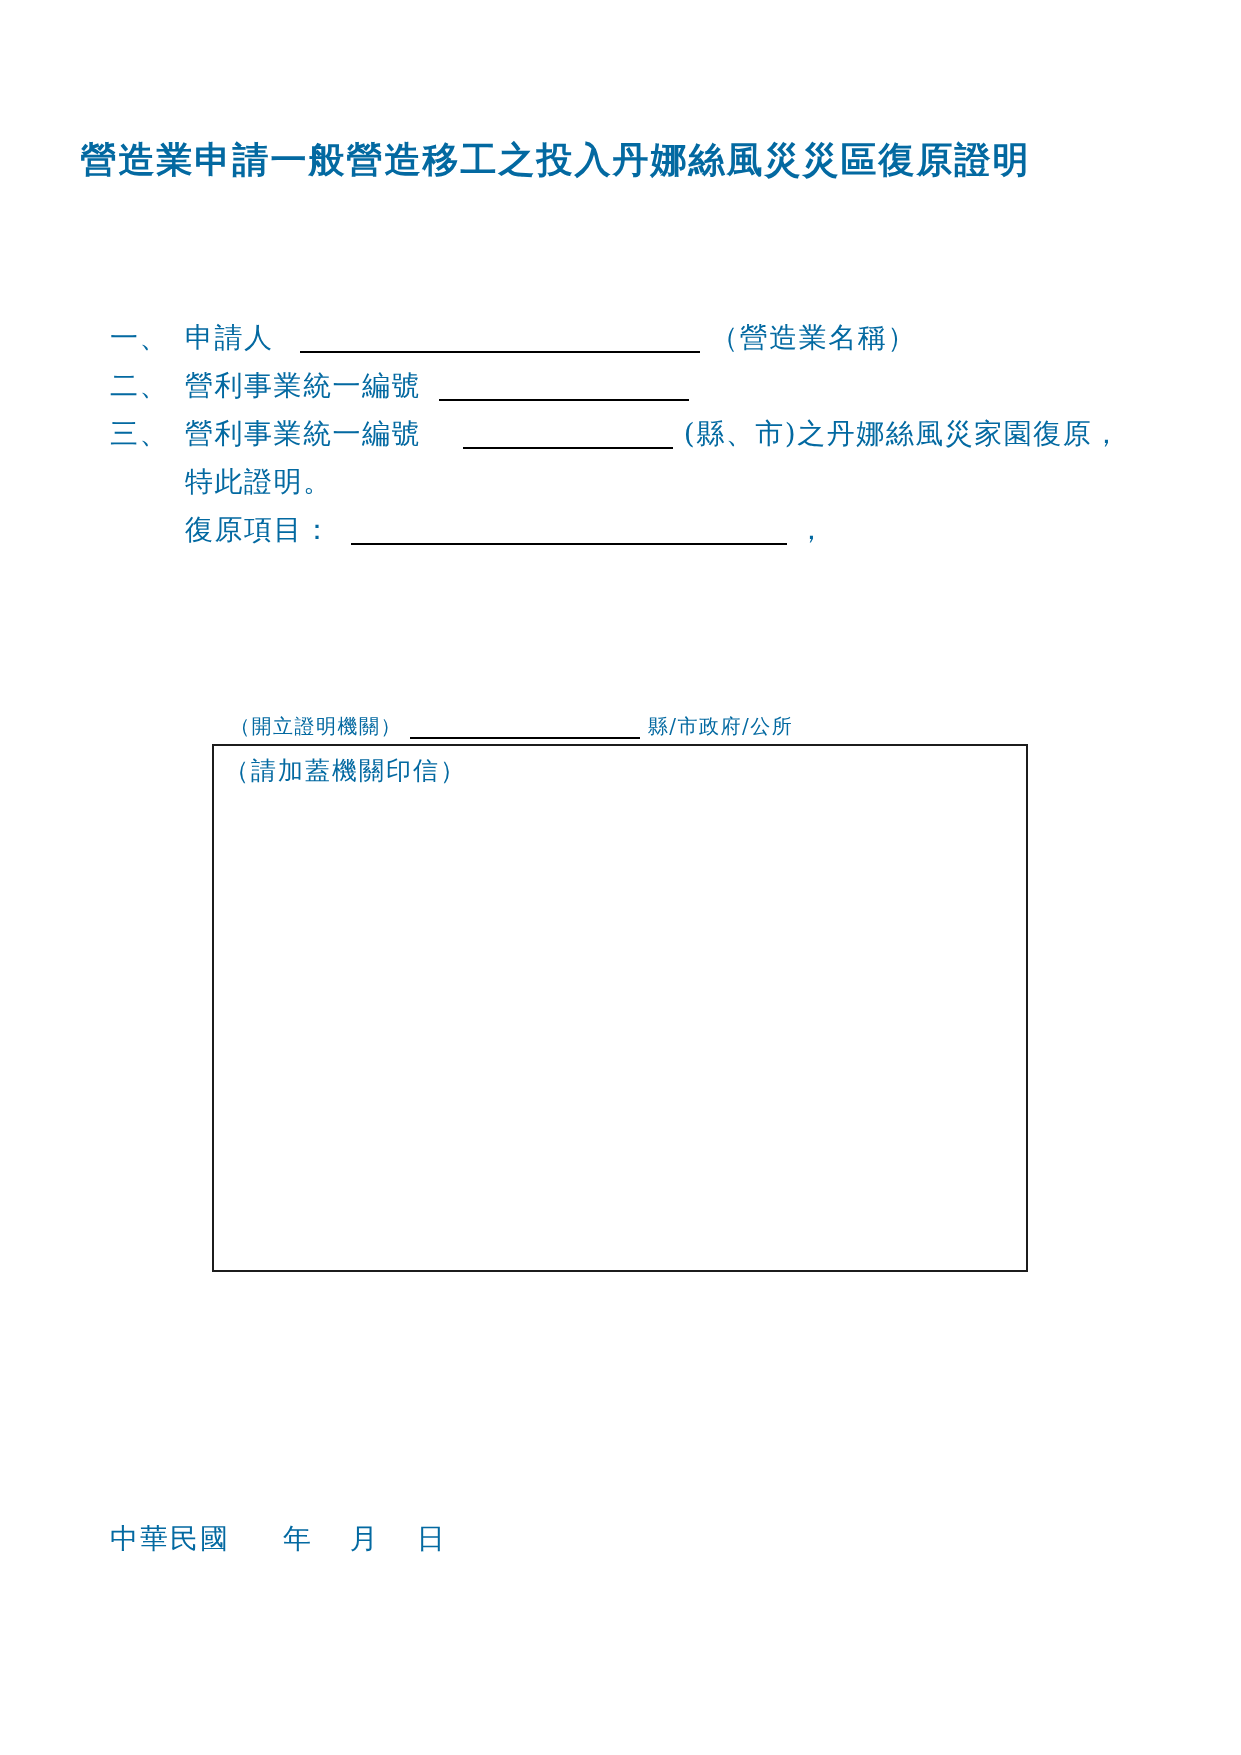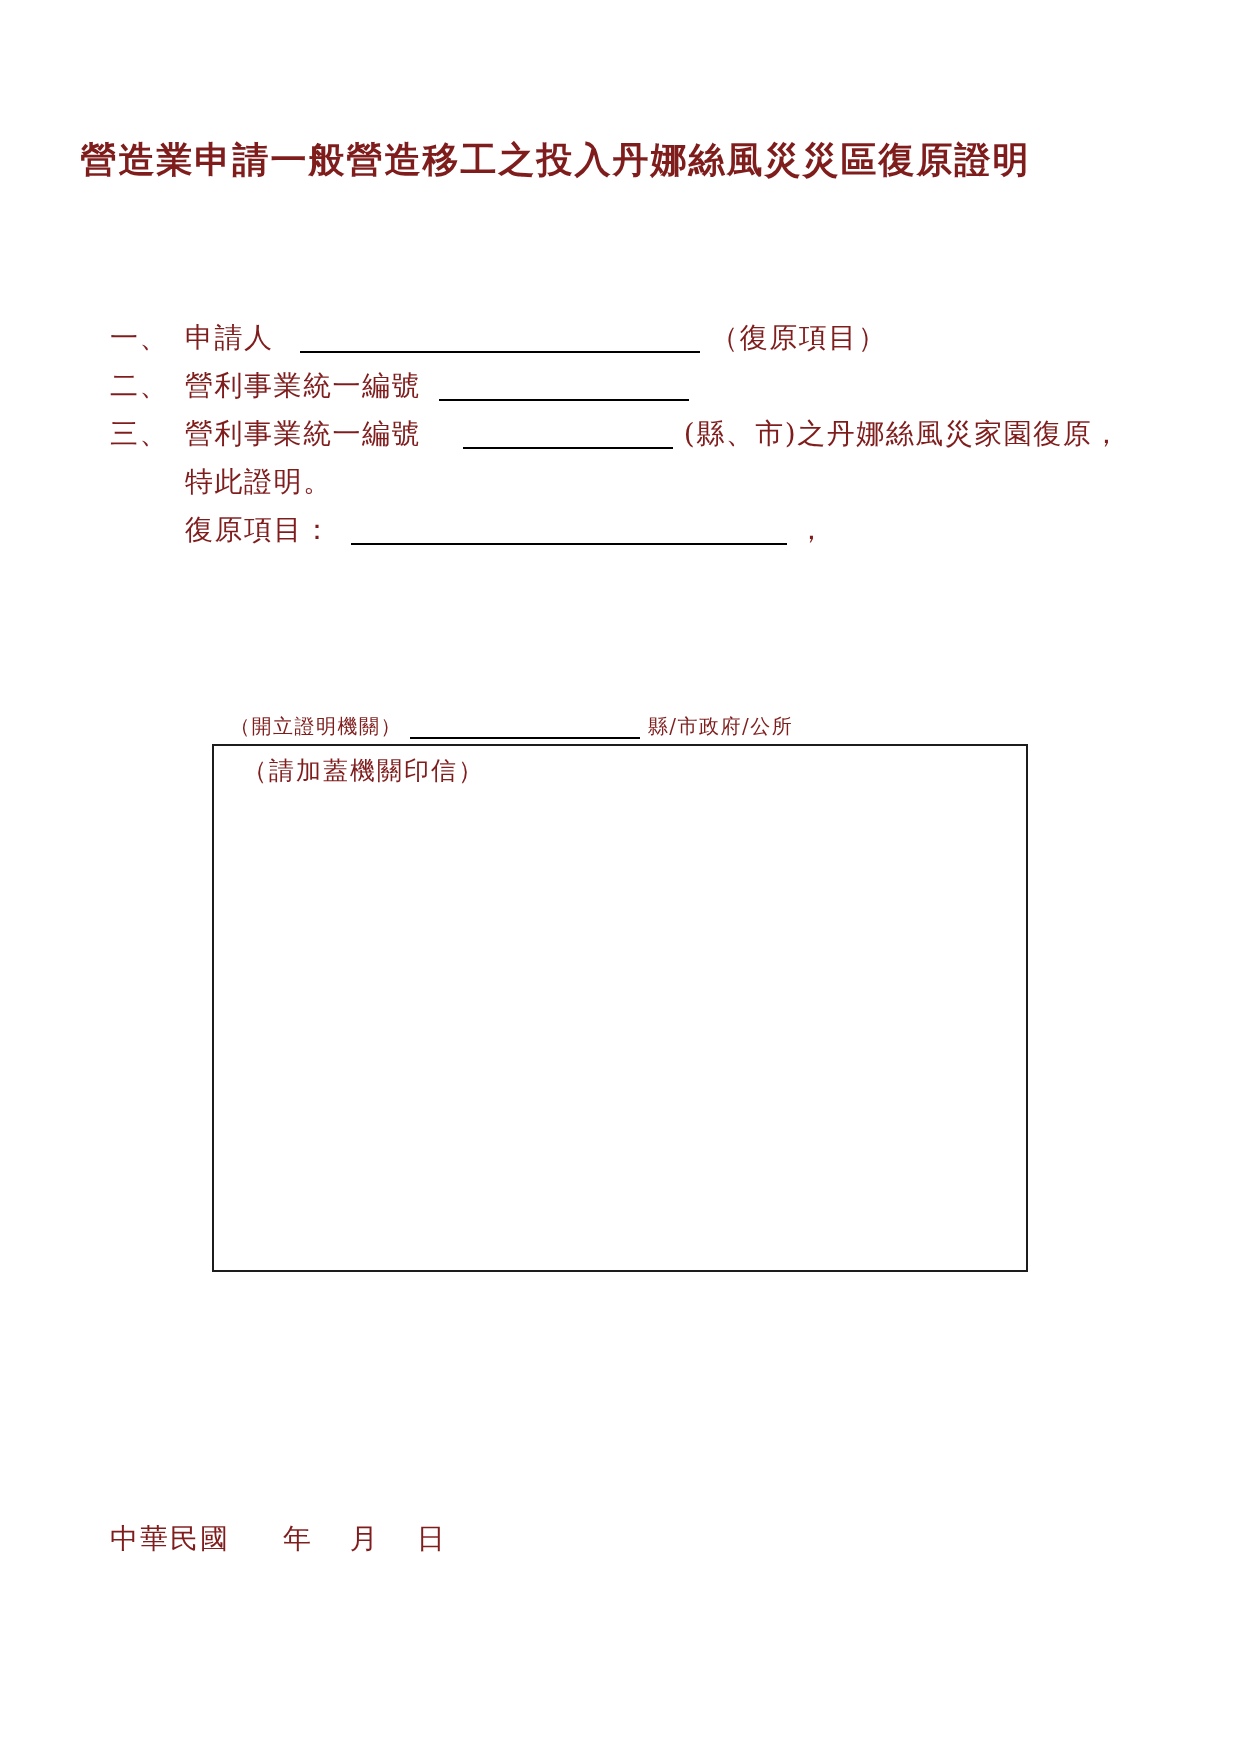--- a/index.html
+++ b/index.html
@@ -2,21 +2,21 @@
 <html><head>
 <meta charset="utf-8">
 <style>
   html,body { margin:0; padding:0; background:#e8e8e8; }
   .page {
     position:relative;
     width:1241px; height:1755px;
     margin:0 auto;
     background:#ffffff;
     font-family:"DejaVu Serif","Liberation Serif",serif;
-    color:#7f1d1d;
+    color:#0369a1;
     overflow:hidden;
   }
   .title {
     position:absolute;
     top:136px; left:0;
     width:1111px;
     margin:0;
     text-align:center;
     font-size:36px;
     font-weight:bold;
@@ -51,21 +51,21 @@
     white-space:nowrap;
   }
   .stamp-box {
     position:absolute;
     left:212px; top:744px;
     width:816px; height:528px;
     border:2px solid #1c1c1c;
     box-sizing:border-box;
   }
   .stamp-note {
-    padding:8px 28px;
+    padding:8px 10px;
     font-size:25px;
     letter-spacing:2px;
   }
   .date-line {
     position:absolute;
     left:110px; top:1520px;
     font-size:28px;
     letter-spacing:2px;
     white-space:nowrap;
   }
@@ -79,21 +79,21 @@
 
   <h1 class="title">營造業申請一般營造移工之投入丹娜絲風災災區復原證明</h1>
 
   <div class="content">
 
     <div class="row">
       <span class="num">一、</span>
       <span class="text">
         <span>申請人</span>
         <span class="blank blank-l1"></span>
-        <span>（復原項目）</span>
+        <span>（營造業名稱）</span>
       </span>
     </div>
 
     <div class="row">
       <span class="num">二、</span>
       <span class="text">
         <span>營利事業統一編號</span>
         <span class="blank blank-l2"></span>
       </span>
     </div>

